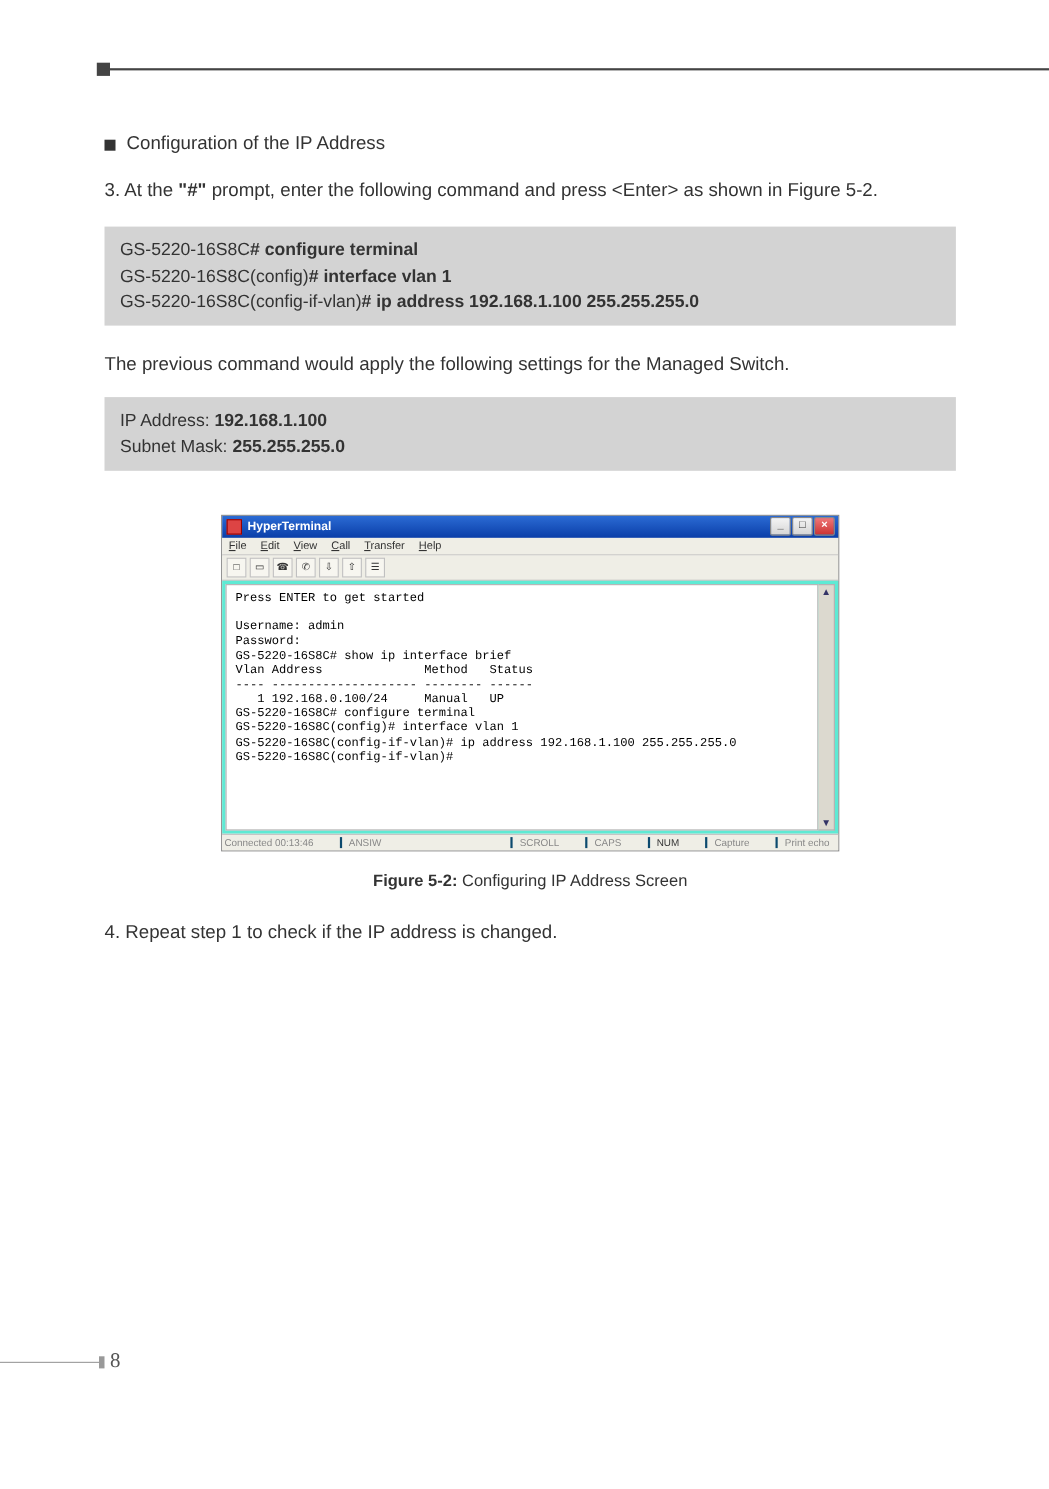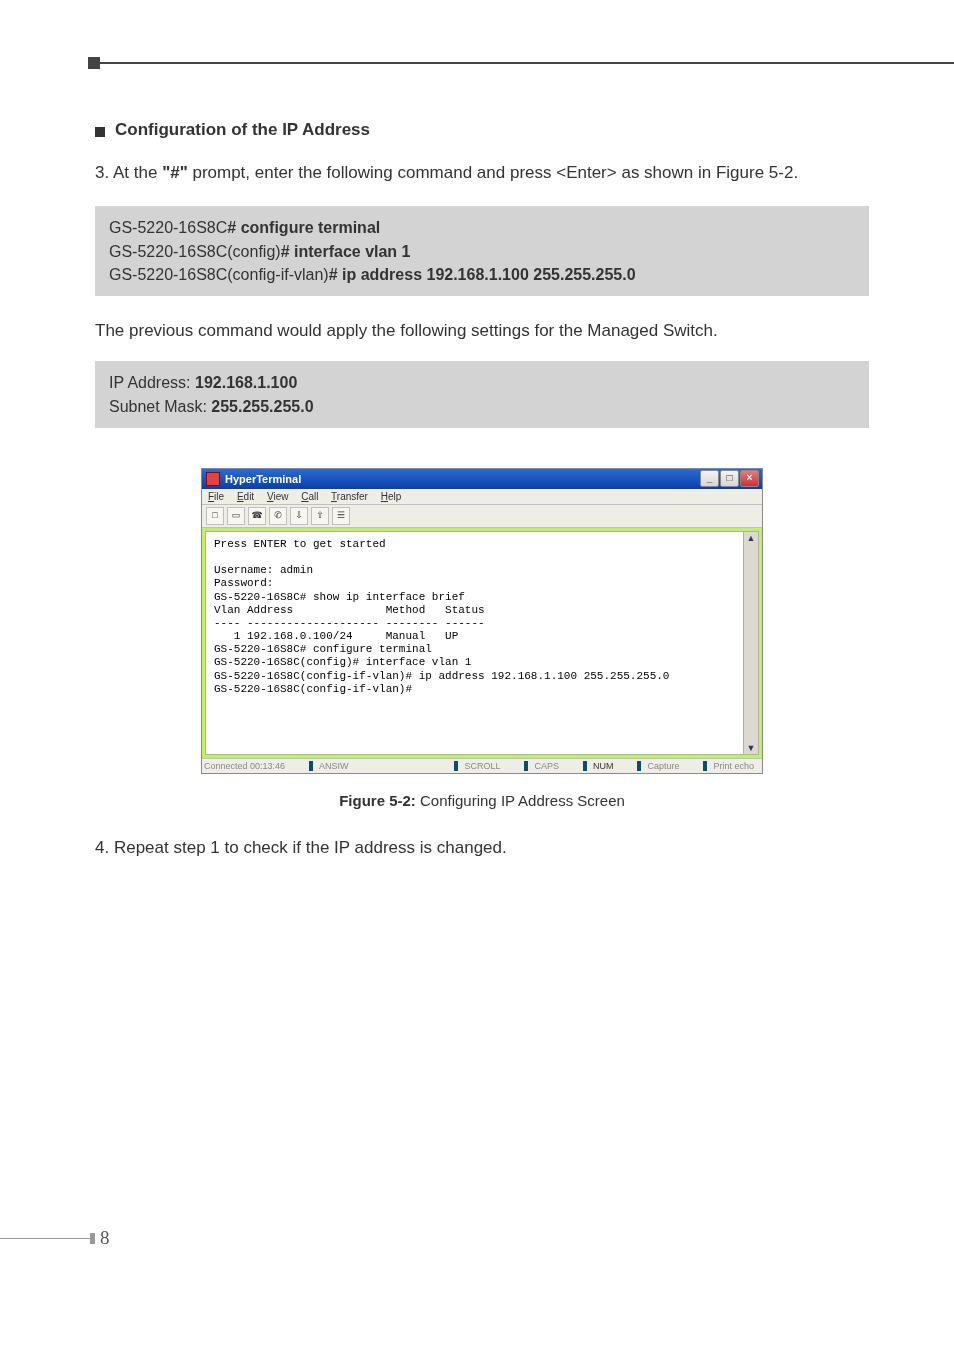--- a/index.html
+++ b/index.html
@@ -33,21 +33,20 @@
     height: 12px;
     background: #444;
   }
   .content {
     margin-top: 60px;
   }
   .bullet-line {
     display: flex;
     align-items: baseline;
     margin-bottom: 20px;
-    font-weight: bold;
   }
   .bullet-sq {
     display: inline-block;
     width: 10px;
     height: 10px;
     background: #333;
     margin-right: 10px;
     position: relative;
     top: 2px;
   }
@@ -128,21 +127,21 @@
   .tb-btn {
     width: 16px; height: 16px;
     background: #f7f6f0;
     border: 1px solid #c0c0c0;
     font-size: 9px;
     text-align:center;
     line-height:14px;
   }
   .ht-body-wrap {
     display:flex;
-    background:#bef264;
+    background:#5eead4;
     padding:3px;
   }
   .ht-term {
     background: #fff;
     border: 1px solid #b0b0b0;
     flex:1;
     font-family: "Courier New", monospace;
     font-size: 11px;
     color: #000;
     padding: 6px 8px;
@@ -164,21 +163,21 @@
   .sc-arrow { width:12px;height:12px;font-size:9px;text-align:center;line-height:12px;color:#336; }
   .ht-status {
     background: #efeee6;
     border-top: 1px solid #c0c0c0;
     font-size: 9px;
     color: #888;
     padding: 2px 2px;
     display:flex;
     gap: 18px;
   }
-  .ht-status .cell { border-left:4px solid #0c4a6e; padding:0 6px; }
+  .ht-status .cell { border-left:2px solid #0c4a6e; padding:0 6px; }
   .ht-status .cell.first{border-left:none;padding-left:0;}
   .fig-caption {
     text-align: center;
     font-family: Arial, sans-serif;
     font-size: 15px;
     margin: 18px 0 26px 0;
   }
   .fig-caption .bold { font-weight: bold; }
   .footer-rule {
     position: absolute;

